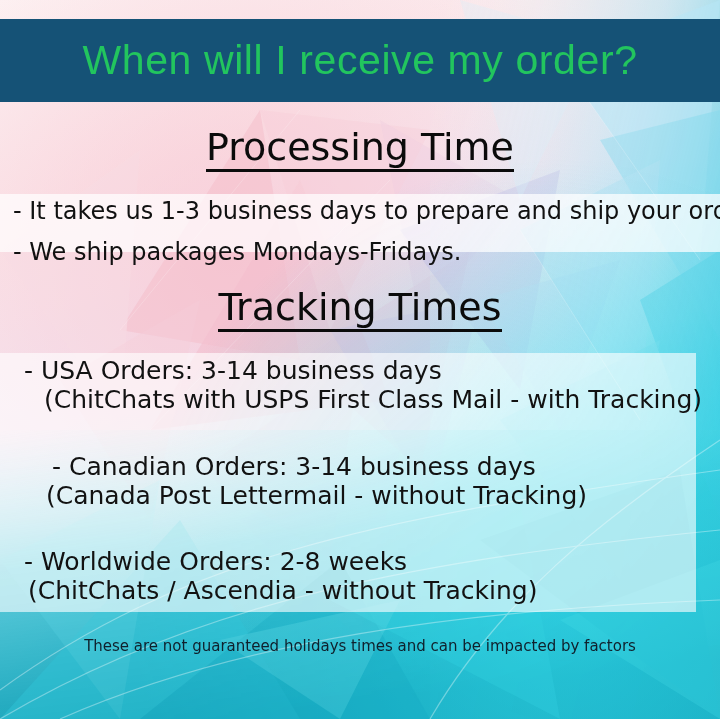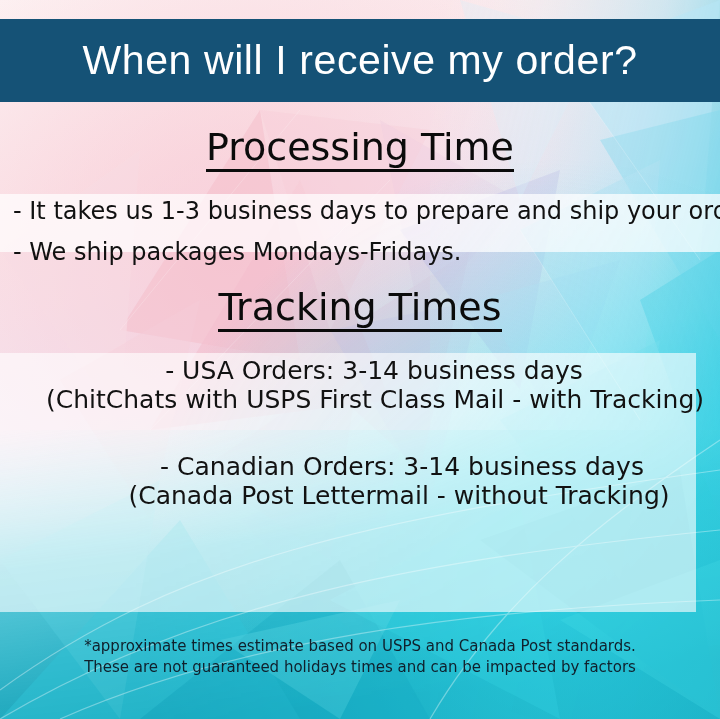--- a/index.html
+++ b/index.html
@@ -42,21 +42,21 @@
     width: 720px;
     height: 83px;
     background: #155276;
     display: flex;
     align-items: center;
     justify-content: center;
     z-index: 5;
   }
 
   #header-title {
-    color: #ffffff;
+    color: #22c55e;
     font-family: "Liberation Sans", sans-serif;
     font-size: 41px;
     font-weight: 400;
     letter-spacing: 0.6px;
     white-space: nowrap;
     line-height: 1;
   }
 
   
   #content {
@@ -103,42 +103,42 @@
     left: 13px;
     color: #111111;
     font-family: "DejaVu Sans", sans-serif;
     font-size: 24px;
     line-height: 1;
     white-space: nowrap;
   }
   #proc-line-0 { top: 199px; }
   #proc-line-1 { top: 240px; }
 
-  .ship-block { position: absolute; left: 12px; width: 700px; text-align: center; }
+  .ship-block { position: absolute; left: 0; width: 700px; }
   #ship-block-0 { top: 356px; }
   #ship-block-1 { top: 452px; margin-left: 28px; }
   #ship-block-2 { top: 547px; }
 
   .ship-main {
     color: #121212;
     font-family: "DejaVu Sans", sans-serif;
     font-size: 25px;
     line-height: 1.16;
     padding-left: 24px;
     white-space: nowrap;
   }
   .ship-sub {
     color: #121212;
     font-family: "DejaVu Sans", sans-serif;
     font-size: 25px;
     line-height: 1.16;
     padding-left: 24px;
     white-space: nowrap;
   }
-  #ship-block-0 .ship-sub { padding-left: 26px; }
+  #ship-block-0 .ship-sub { padding-left: 44px; }
   #ship-block-1 .ship-sub { padding-left: 18px; }
   #ship-block-2 .ship-sub { padding-left: 28px; }
 
   
   #footnote {
     position: absolute;
     left: 0;
     top: 636px;
     width: 720px;
     text-align: center;
@@ -267,20 +267,23 @@
     <div class="ship-block" id="ship-block-0">
       <div class="ship-main">- USA Orders: 3-14 business days</div>
       <div class="ship-sub">(ChitChats with USPS First Class Mail - with Tracking)</div>
     </div>
 
     <div class="ship-block" id="ship-block-1">
       <div class="ship-main">- Canadian Orders: 3-14 business days</div>
       <div class="ship-sub">(Canada Post Lettermail - without Tracking)</div>
     </div>
 
+    <div class="ship-block" id="ship-block-2">
+      <div class="ship-main">- Worldwide Orders: 2-8 weeks</div>
+      <div class="ship-sub">(ChitChats / Ascendia - without Tracking)</div>
+    </div>
 
     <div id="footnote">
-      <div class="foot-line">*approximate times estimate based on USPS and Canada Post standards.</div>
       <div class="foot-line">These are not guaranteed holidays times and can be impacted by factors</div>
     </div>
 
   </div>
 </div>
 
 </body></html>

